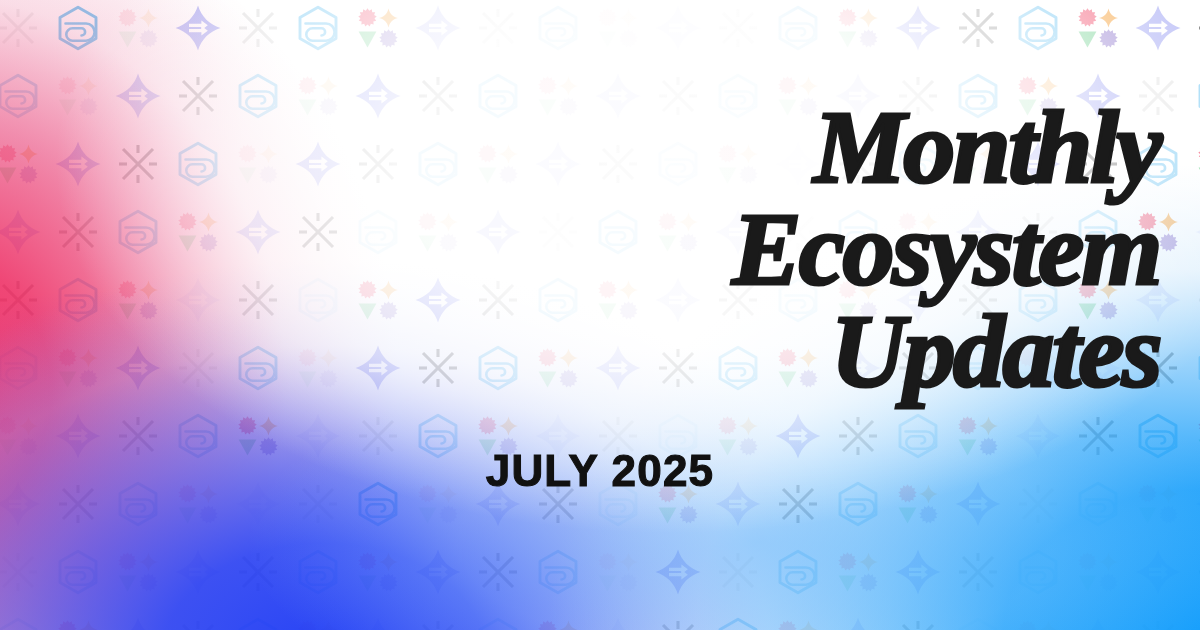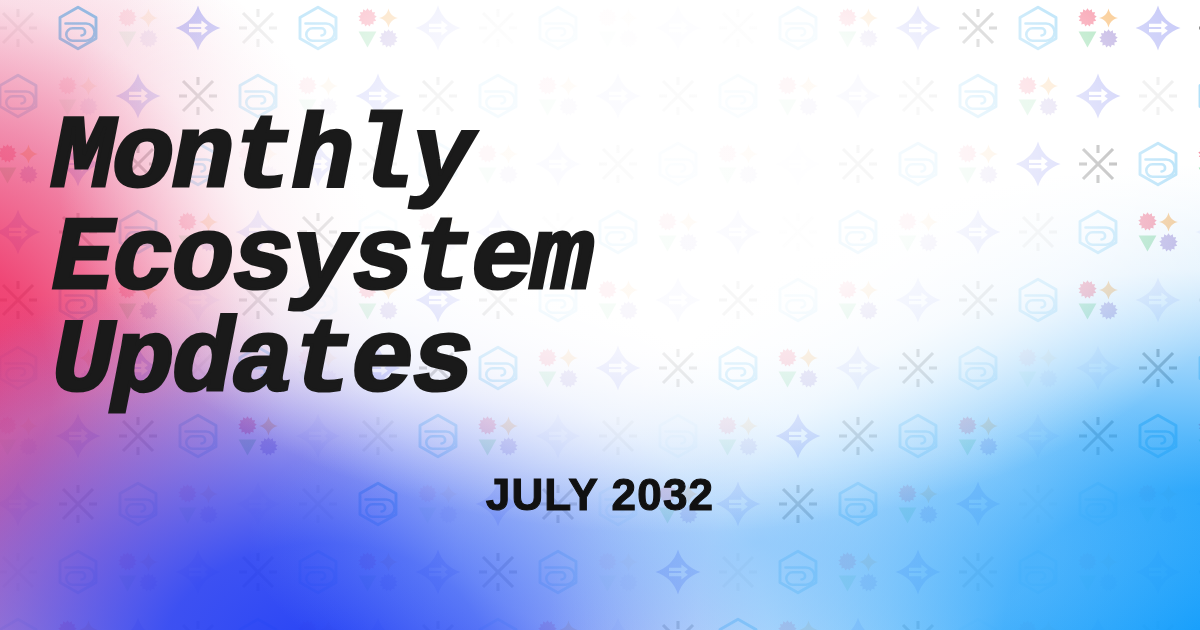--- a/index.html
+++ b/index.html
@@ -115,30 +115,30 @@
     position: absolute;
     z-index: 3;
     left: 0;
     right: 0;
     top: 96px;
     text-align: center;
     padding: 0 40px;
     box-sizing: border-box;
   }
   #headline {
-    margin: 12px;
+    margin: 0;
     color: #1a1a1a;
-    font-family: Liberation Mono, monospace;
+    font-family: Liberation Serif, serif;
     font-weight: 700;
     font-style: italic;
     font-size: 104px;
     line-height: 0.98;
     letter-spacing: -2.5px;
     -webkit-text-stroke: 3.2px #1a1a1a;
-    text-align: left;
+    text-align: right;
     white-space: pre-line;
   }
   #subtitle {
     margin: 0;
     padding-top: 44px;
     color: #111111;
     font-family: "Liberation Sans", "DejaVu Sans", sans-serif;
     font-weight: 700;
     font-size: 44px;
     letter-spacing: 1.2px;
@@ -1893,16 +1893,16 @@
   <div class="wash" id="wash-violet"></div>
   <div class="wash" id="wash-blue"></div>
   <div class="wash" id="wash-azure"></div>
   <div class="wash" id="wash-haze"></div>
   <div class="wash" id="wash-white"></div>
 
   <div id="text-block">
     <h1 id="headline">Monthly
 Ecosystem
 Updates</h1>
-    <div id="subtitle">JULY 2032</div>
+    <div id="subtitle">JULY 2025</div>
   </div>
 
 </div>
 
 </body></html>

